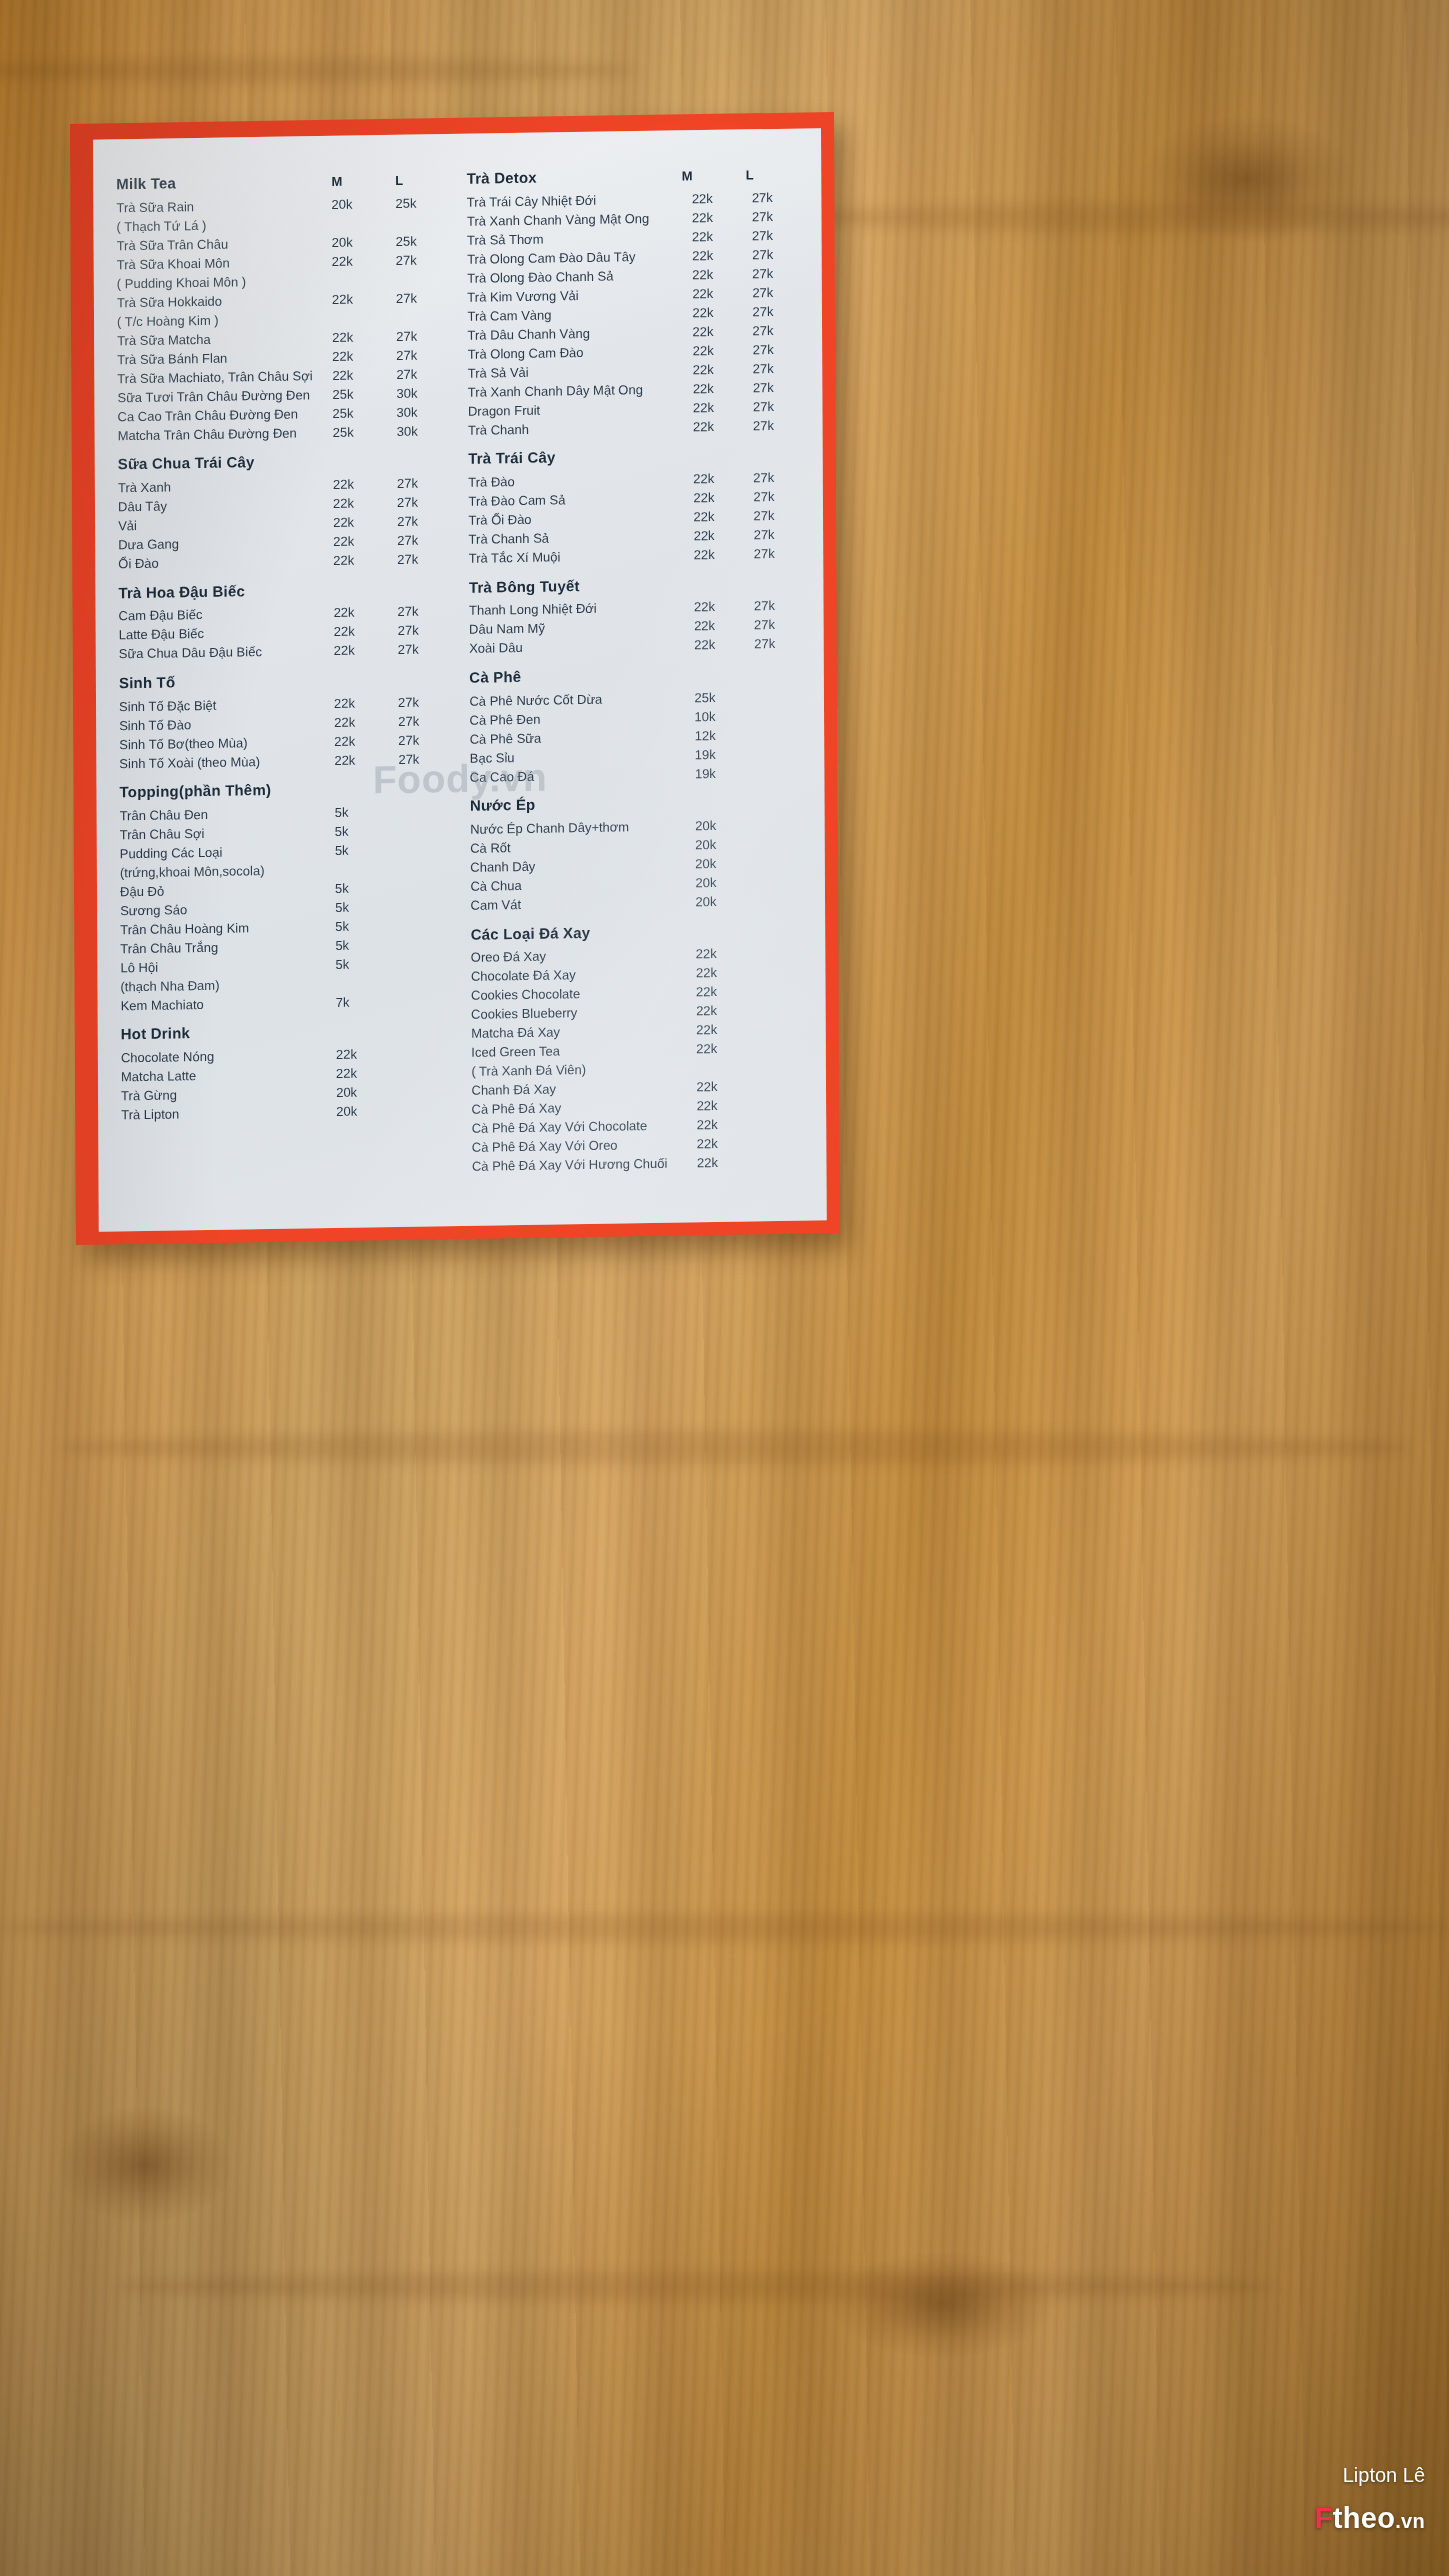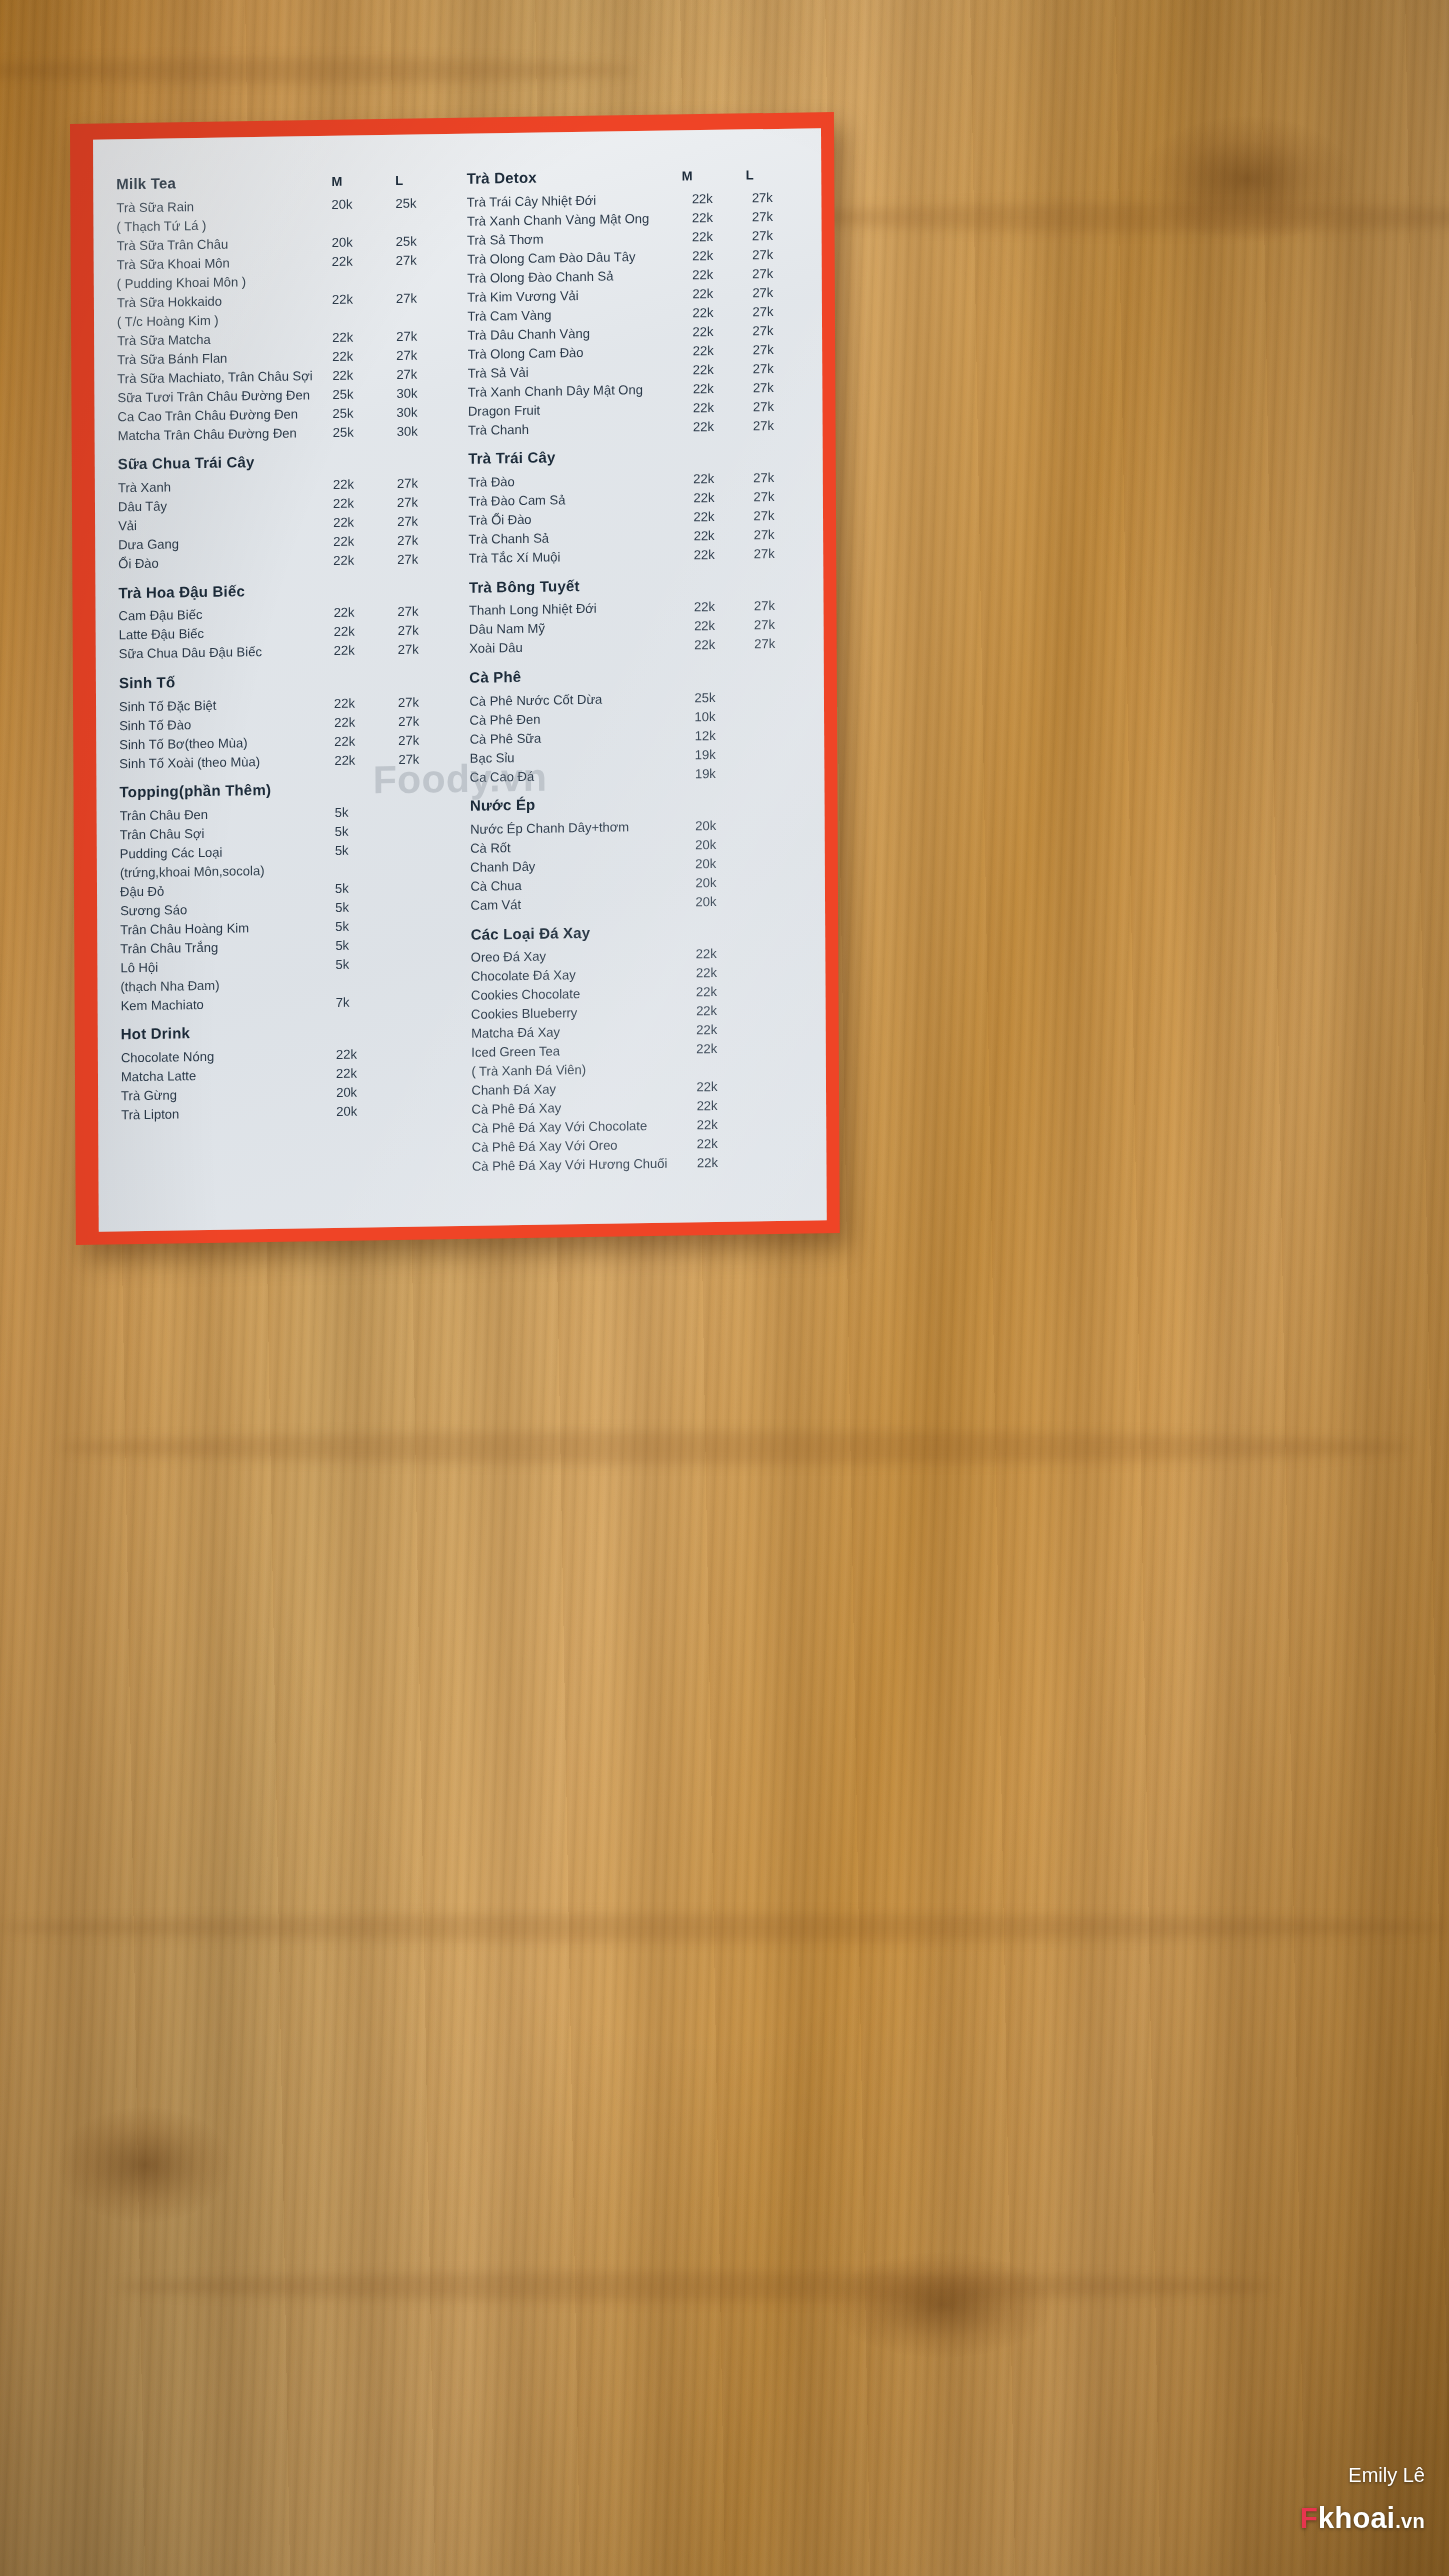--- a/index.html
+++ b/index.html
@@ -776,17 +776,17 @@
         </div>
       </div>
 
       <div id="foody-wm"><span>Foody.vn</span></div>
       <div class="sheen"></div>
     </div>
   </div>
 
   <div class="vignette"></div>
 
-  <div id="credit">Emily Lê</div>
-  <div id="foody-logo"><span class="f">F</span><span>khoai</span><span class="vn">.vn</span></div>
+  <div id="credit">Lipton Lê</div>
+  <div id="foody-logo"><span class="f">F</span><span>theo</span><span class="vn">.vn</span></div>
 
 </div>
 
 
 </body></html>

